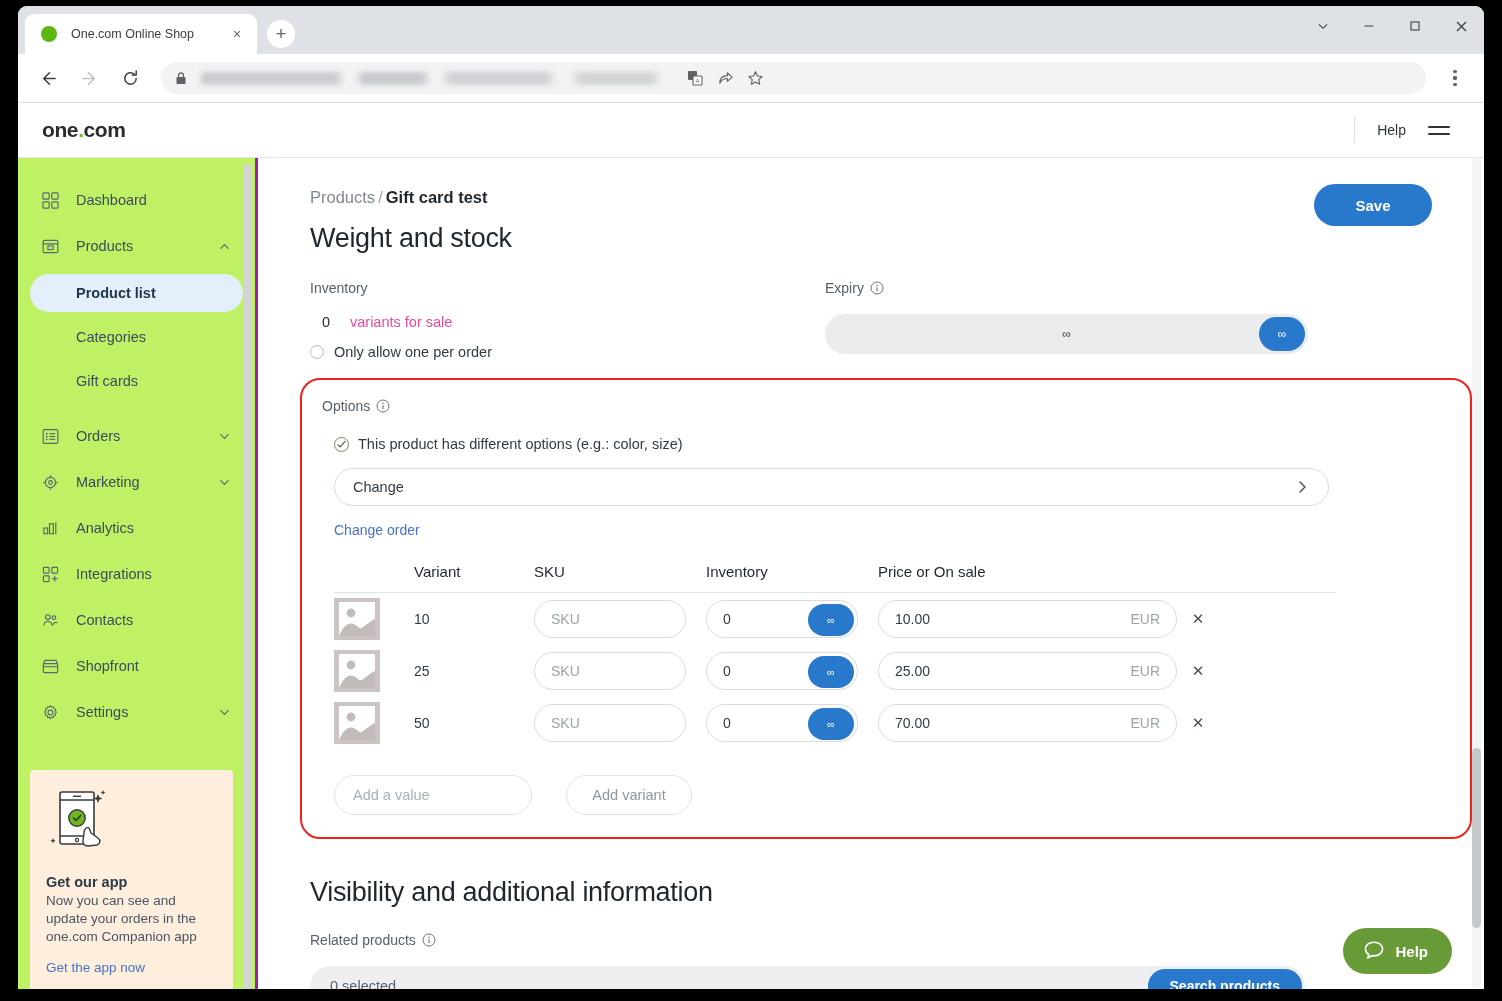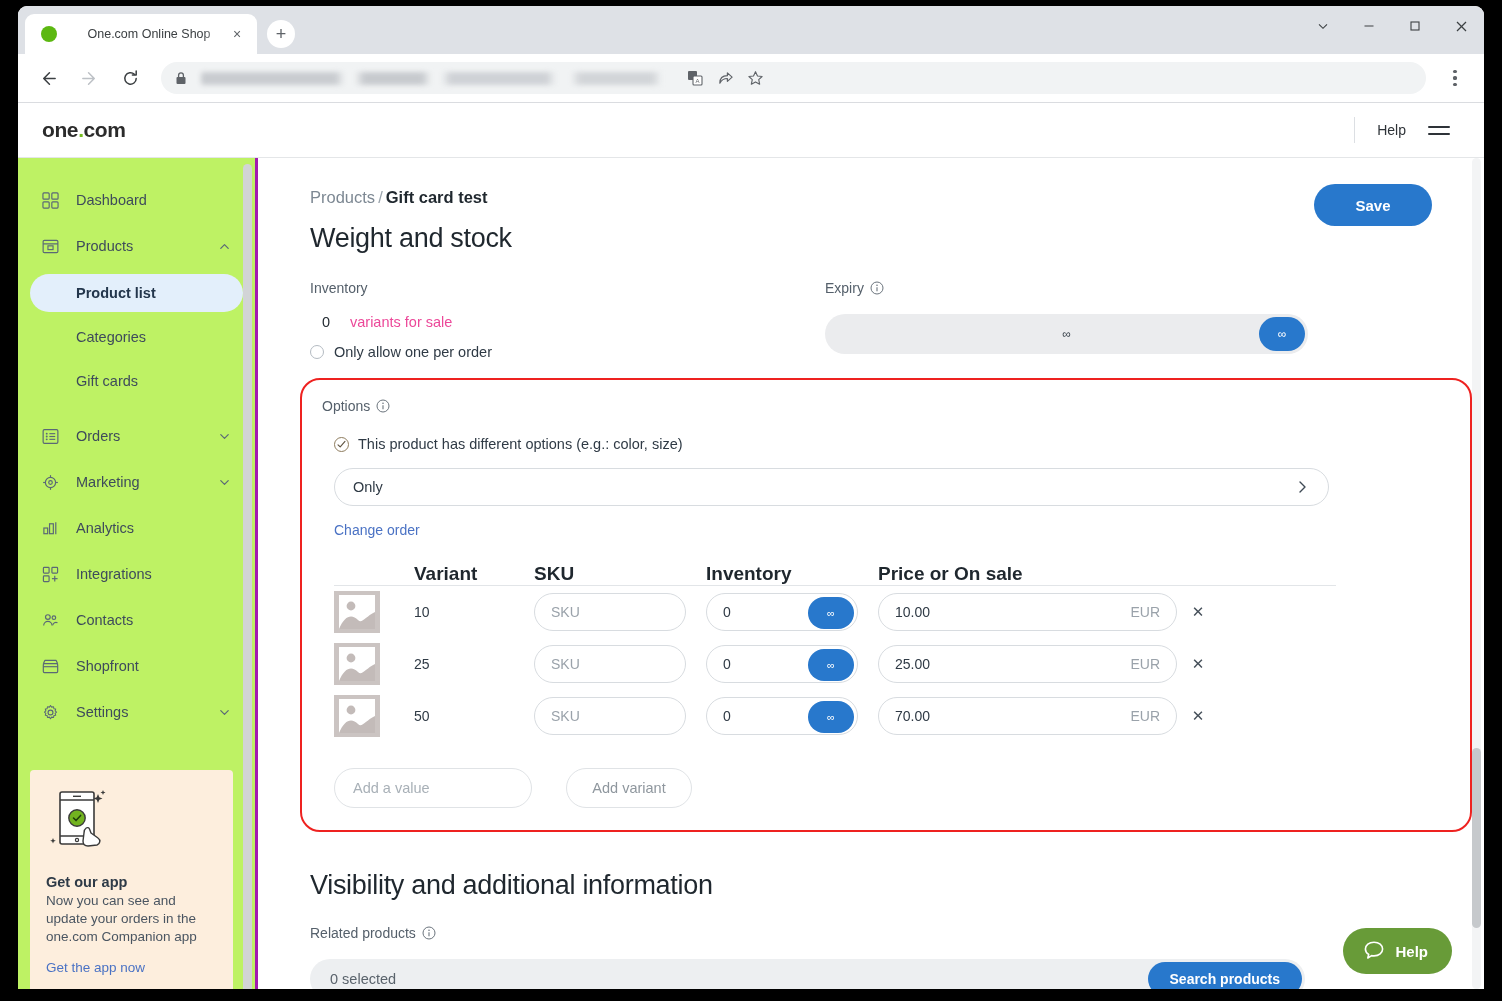--- a/index.html
+++ b/index.html
@@ -21,21 +21,20 @@
     display: flex; flex-direction: column;
   }
 
   
   .tabstrip {
     height: 48px;
     background: #dee1e6;
     position: relative;
     display: flex; align-items: flex-end;
     flex: 0 0 auto;
-    text-align: center;
   }
   .tab {
     margin-left: 7px;
     width: 232px; height: 40px;
     background: #fff;
     border-radius: 9px 9px 0 0;
     display: flex; align-items: center;
     padding: 0 10px 0 16px;
     position: relative;
   }
@@ -263,22 +262,22 @@
     display: flex; align-items: center;
     padding: 0 18px; font-size: 14.5px; color: #2f3a45;
   }
   .selectbox .chev { margin-left: auto; color: #3f4a55; display: flex; }
   .changeorder { display: inline-block; margin: 16px 0 0 12px; font-size: 14px; color: #4a72c4; }
 
   
   .vtable { margin: 24px 0 0 12px; width: 1002px; }
   .vhead {
     display: flex; align-items: flex-end;
-    font-size: 19px; font-weight: 700; color: #1f272e;
-    border-bottom: 1px solid #e2e5e8;
+    font-size: 15px; font-weight: 400; color: #1f272e;
+    padding-bottom: 12px; border-bottom: 1px solid #e2e5e8;
   }
   .c-thumb { width: 80px; flex: 0 0 80px; }
   .c-var   { width: 120px; flex: 0 0 120px; }
   .c-sku   { width: 172px; flex: 0 0 172px; }
   .c-inv   { width: 172px; flex: 0 0 172px; }
   .c-price { flex: 1 1 auto; }
   .vrow { display: flex; align-items: center; height: 52px; }
   .thumb {
     width: 46px; height: 42px; background: #cbc4c2;
     position: relative; overflow: hidden;
@@ -691,21 +690,21 @@
             <div class="chkrow">
               <span class="chkbox">
                 <svg viewBox="0 0 12 12">
                     <path d="M2.2 6.3 L4.6 8.7 L9.8 2.6" stroke="#5f5340" stroke-width="1.2" fill="none" stroke-linecap="round" stroke-linejoin="round"></path>
                   </svg>
               </span>
               <span>This product has different options (e.g.: color, size)</span>
             </div>
 
             <div class="selectbox">
-              <span>Only</span>
+              <span>Change</span>
               <span class="chev">
                 <svg width="16" height="16" viewBox="0 0 16 16">
                     <path d="M6 3 L11 8 L6 13" stroke="#3f4a55" stroke-width="1.4" fill="none" stroke-linecap="round" stroke-linejoin="round"></path>
                   </svg>
               </span>
             </div>
 
             <a class="changeorder">Change order</a>
 
             

